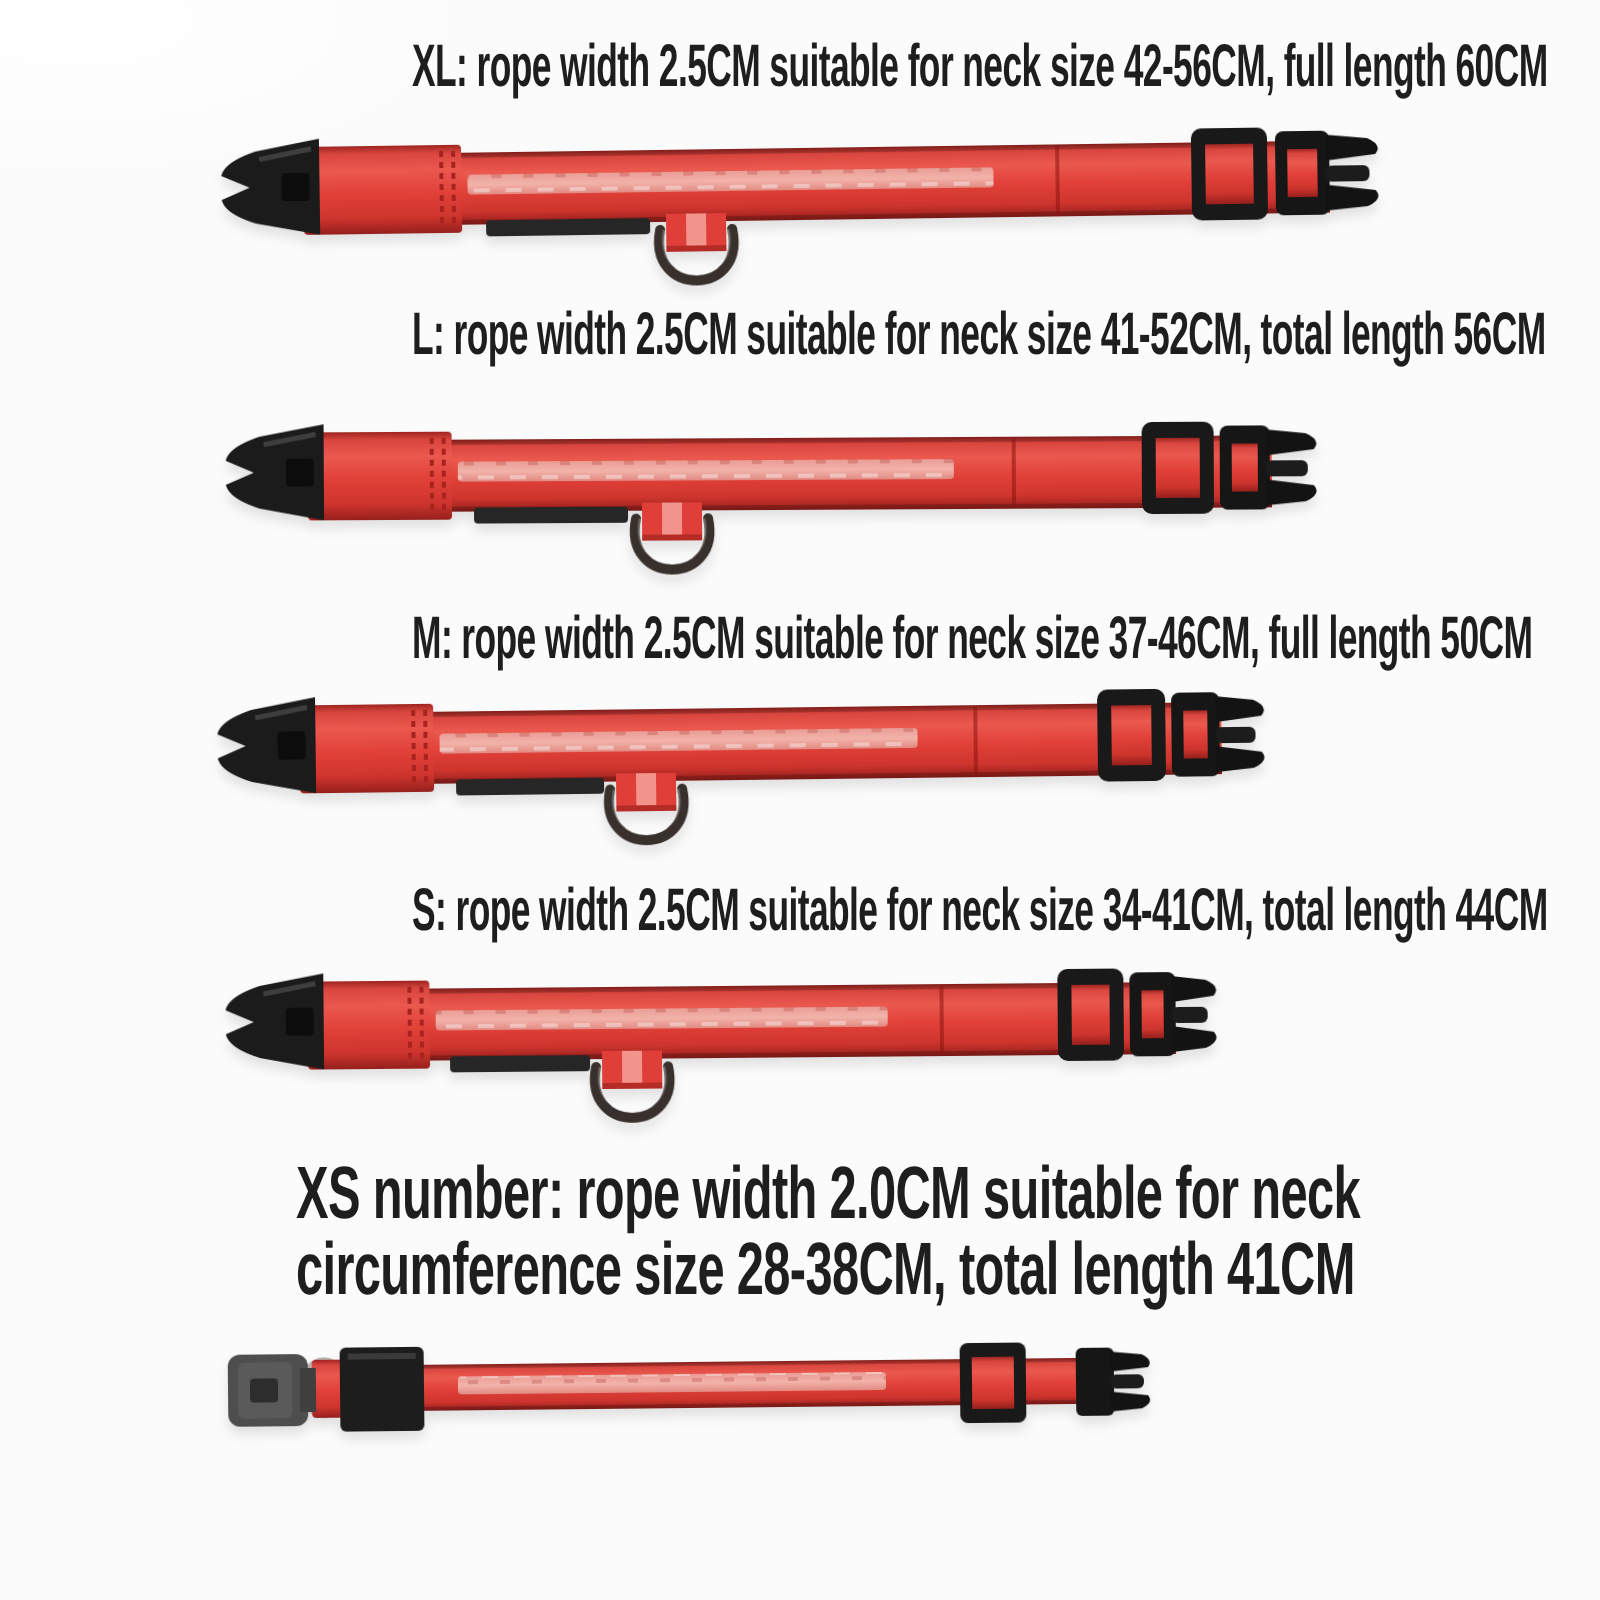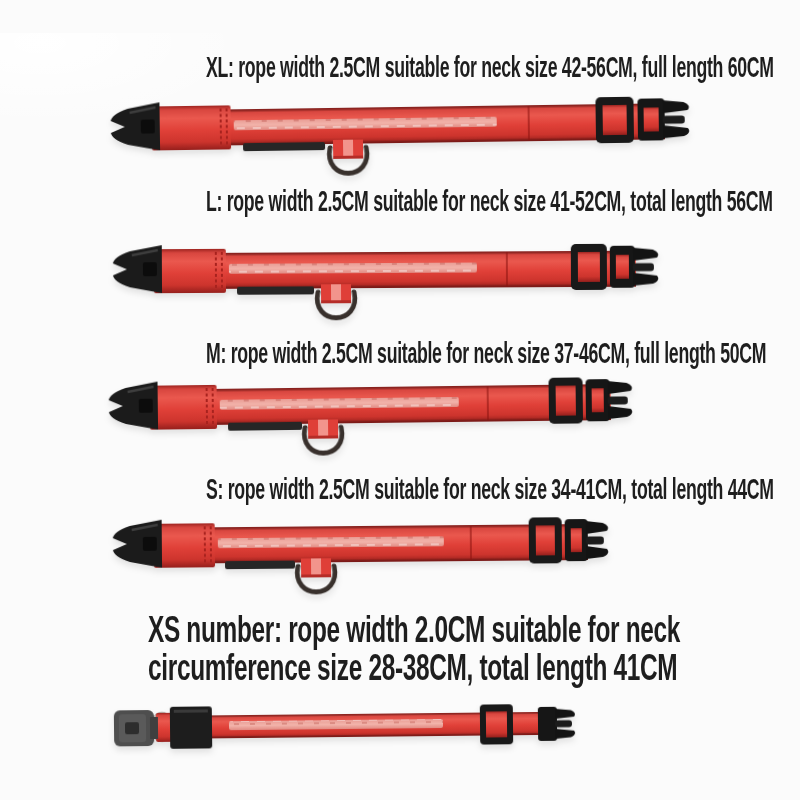--- a/index.html
+++ b/index.html
@@ -1,21 +1,21 @@
 <!DOCTYPE html>
 <html><head>
 <meta charset="utf-8">
 <style>
   html,body{margin:0;padding:0;}
   body{
     width:800px;height:800px;position:relative;overflow:hidden;
     background:#fbfbfb;
     font-family:"Liberation Sans","DejaVu Sans",sans-serif;
   }
-  .stage{position:absolute;inset:0;background:radial-gradient(ellipse 300px 120px at 40px 10px, #ffffff 0%, rgba(255,255,255,0) 70%), #fbfbfb;margin-top:33px;}
+  .stage{position:absolute;inset:0;background:radial-gradient(ellipse 300px 120px at 40px 10px, #ffffff 0%, rgba(255,255,255,0) 70%), #fbfbfb;}
   .size-heading{
     position:absolute;left:0;width:800px;text-align:center;
     color:#1e1e1e;font-weight:700;white-space:nowrap;
     font-size:30px;line-height:36px;letter-spacing:-0.5px;
     transform:translateX(42px) scaleX(0.59);
   }
   .size-heading.xs{
     font-size:37px;line-height:38px;
     transform:translateX(12px) scaleX(0.66);
   }

